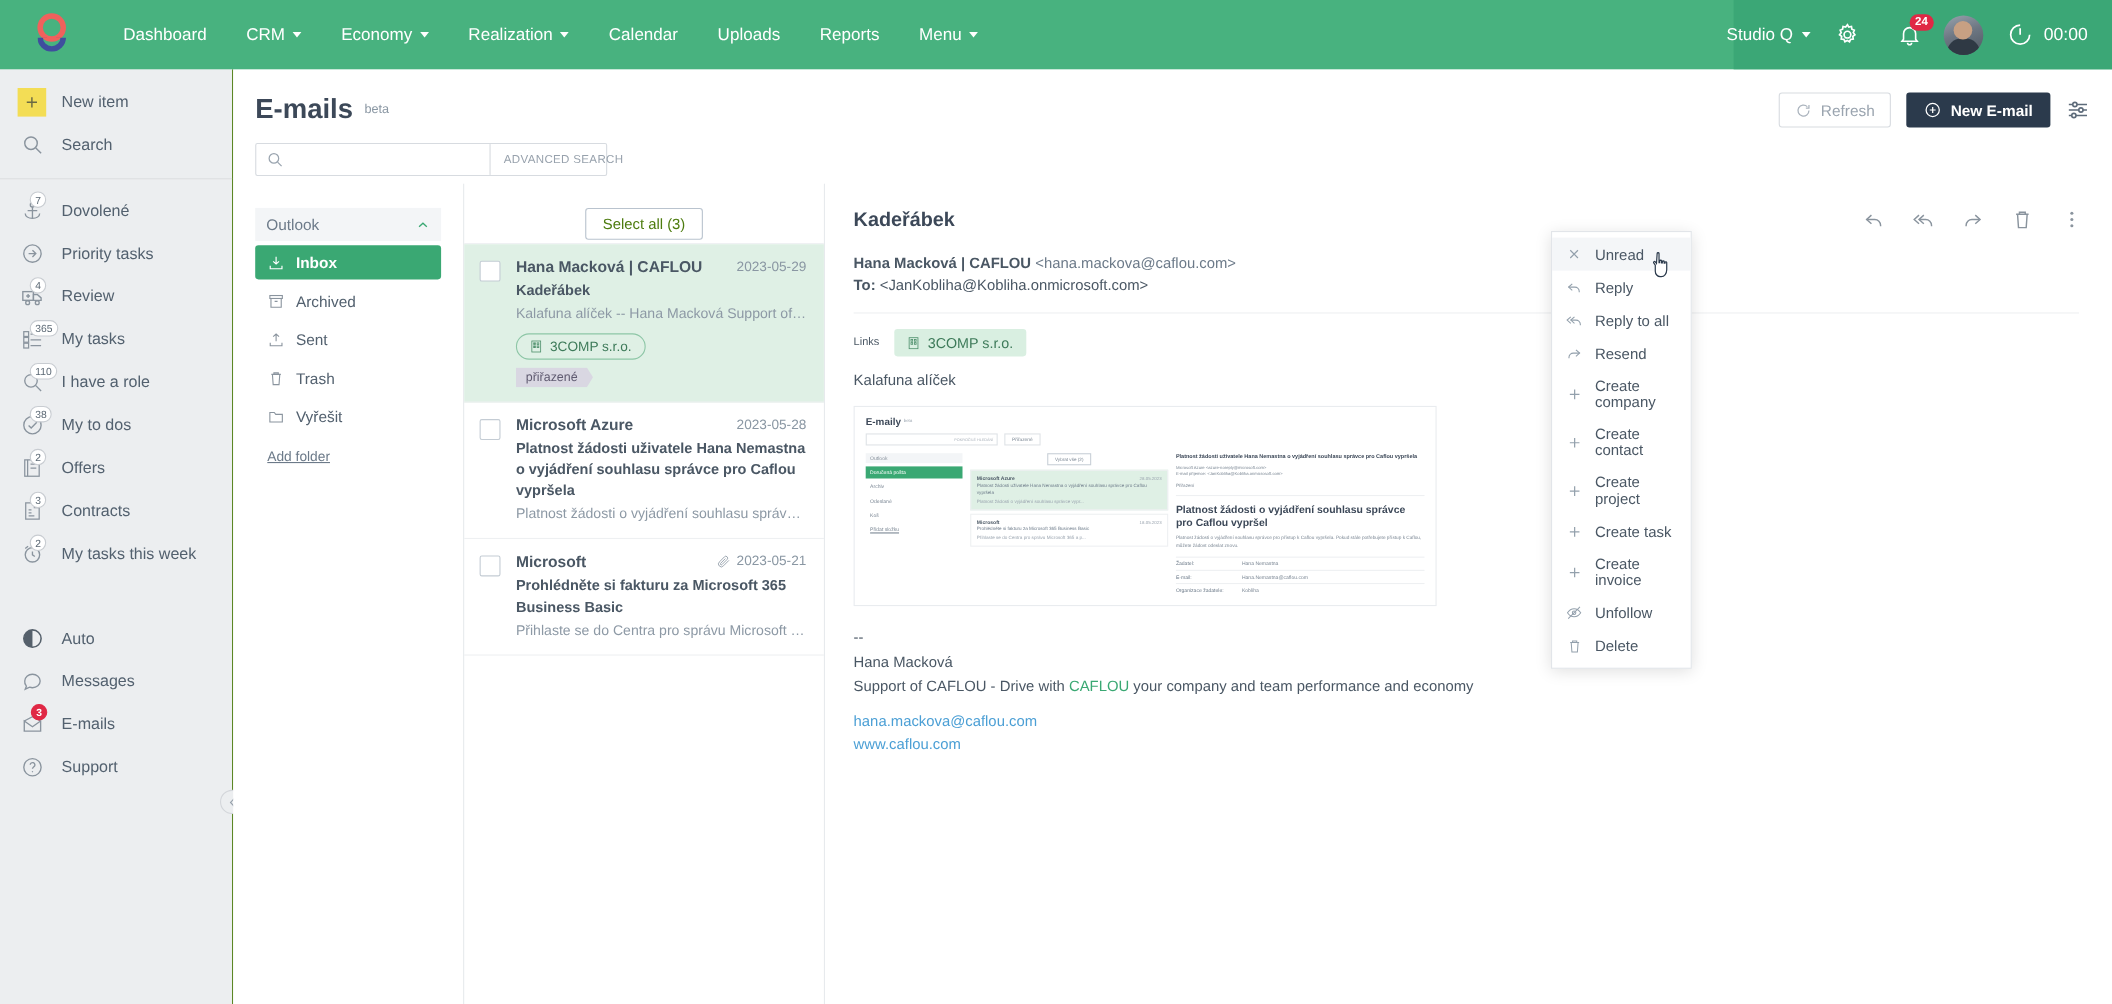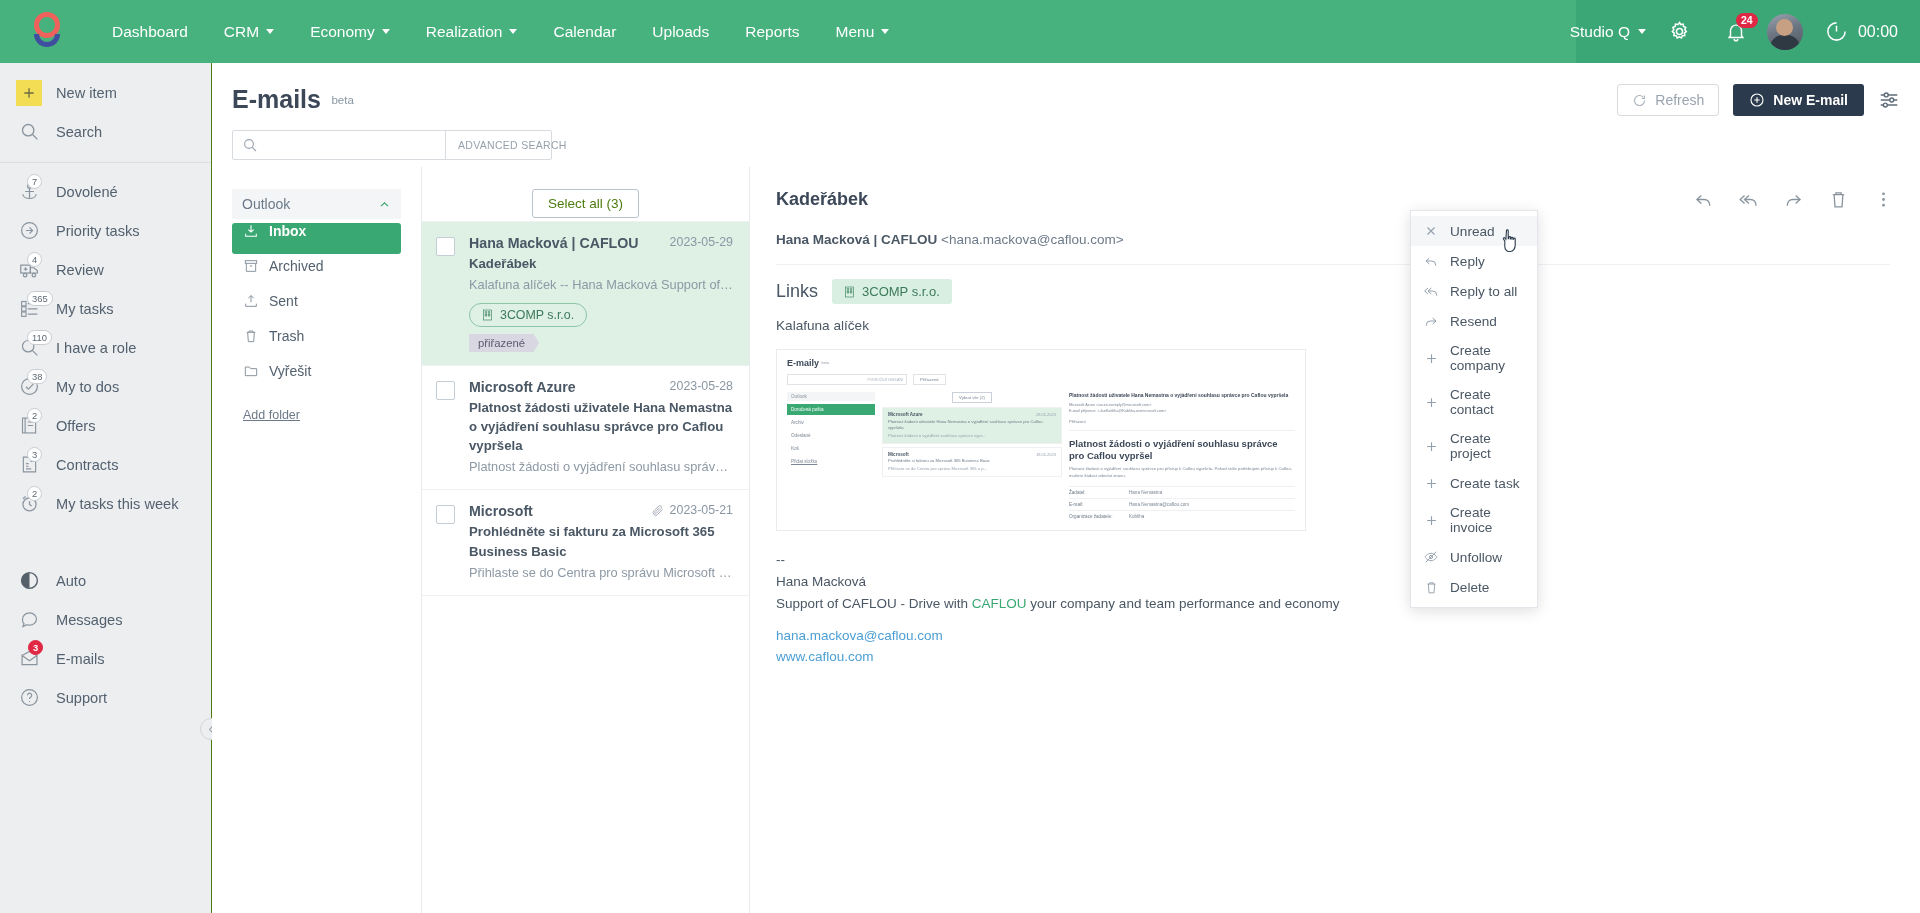--- a/index.html
+++ b/index.html
@@ -96,21 +96,21 @@
 
   
   .cols { position: absolute; top: 104px; left: 0; right: 0; bottom: 0; display: flex; }
   .col-folders { width: 210px; padding: 22px 20px 0 20px; border-right: 1px solid #e7eaed;}
   .folders-head {
     display:flex; align-items:center; justify-content:space-between; padding: 7px 10px 7px 10px;
     background: #f3f5f7; cursor:pointer;
   }
   .folders-head span { font-size: 14px; color:#6c7a89; }
   .fd-item {
-    display:flex; align-items:flex-start; gap:10px; height: 31px; padding-left: 11px; margin-top: 4px;
+    display:flex; align-items:center; gap:10px; height: 31px; padding-left: 11px; margin-top: 4px;
     font-size: 14px; color:#53616f; border-radius: 3px; cursor:pointer;
   }
   .fd-item.active { background:#3aa873; color:#fff; font-weight:bold; }
   .add-folder { font-size: 12.5px; color:#6c7a89; text-decoration: underline; margin: 14px 0 0 11px; display:inline-block; cursor:pointer;}
 
   .col-list { width: 328px; border-right: 1px solid #e7eaed; }
   .list-head { height: 55px; display:flex; align-items:center; justify-content:center; border-bottom: 1px solid #eef0f2;}
   .select-all {
     border: 1px solid #b9c3ce; border-radius: 3px; background:#fff; color:#4d7c0f; font-size: 13.5px;
     padding: 6px 15px; cursor:pointer; font-family: inherit; margin-top: 18px;
@@ -142,21 +142,21 @@
   .dt-head { padding: 22px 30px 0 26px; position: relative; }
   .dt-title { font-size: 18px; font-weight: bold; color:#3c4858; }
   .dt-actions { position: absolute; right: 26px; top: 22px; display:flex; align-items:center; gap: 24px;}
   .dt-act { cursor:pointer; display:flex; }
   .dt-from { margin-top: 22px; font-size: 13.5px; color:#4a5764; }
   .dt-from b { font-weight: bold; }
   .dt-from .addr { color:#6c7a89; }
   .dt-to { margin-top: 5px; font-size: 13.5px; color:#4a5764; }
   .dt-divider { height:1px; background:#eef0f2; margin: 17px 0 0 0; }
   .dt-links { padding: 14px 0 14px 0; display:flex; align-items:center; gap: 14px; }
-  .dt-links-label { font-size: 18px; color:#4a5764;}
+  .dt-links-label { font-size: 10px; color:#4a5764;}
   .chip-link {
     background:#d9efe1; color:#3d7a59; font-size: 13px; padding: 5px 12px; border-radius: 3px;
     display:inline-flex; align-items:center; gap:7px; cursor:pointer;
   }
   .dt-body { padding: 0 30px 0 26px; }
   .dt-body-title { font-size: 13.6px; color:#4a5764; margin-bottom: 16px;}
 
   
   .shot { width: 530px; border: 1px solid #e9ecef; background:#fff; padding: 8px 10px; font-size: 5px; color:#7b8794; }
   .shot-h { font-size: 9px; font-weight:bold; color:#3c4858; }
@@ -671,20 +671,24 @@
                   <circle cx="12" cy="5.5" r="1.6"></circle>
                   <circle cx="12" cy="12" r="1.6"></circle>
                   <circle cx="12" cy="18.5" r="1.6"></circle>
                 </svg>
             </span>
           </div>
 
           <div class="dt-from">
             <b>Hana Macková | CAFLOU</b>
             <span class="addr">&lt;hana.mackova@caflou.com&gt;</span>
+          </div>
+          <div class="dt-to">
+            <b>To:</b>
+            <span class="addr">&lt;JanKobliha@Kobliha.onmicrosoft.com&gt;</span>
           </div>
           <div class="dt-divider"></div>
 
           <div class="dt-links">
             <span class="dt-links-label">Links</span>
             <span class="chip-link">
               <span>
                 <svg width="11" height="12" viewBox="0 0 16 18" fill="none" stroke="#4d8f6b" stroke-width="1.1">
                     <rect x="2" y="1.5" width="12" height="15"></rect>
                     <rect x="4.5" y="4" width="2.3" height="2.3"></rect>

